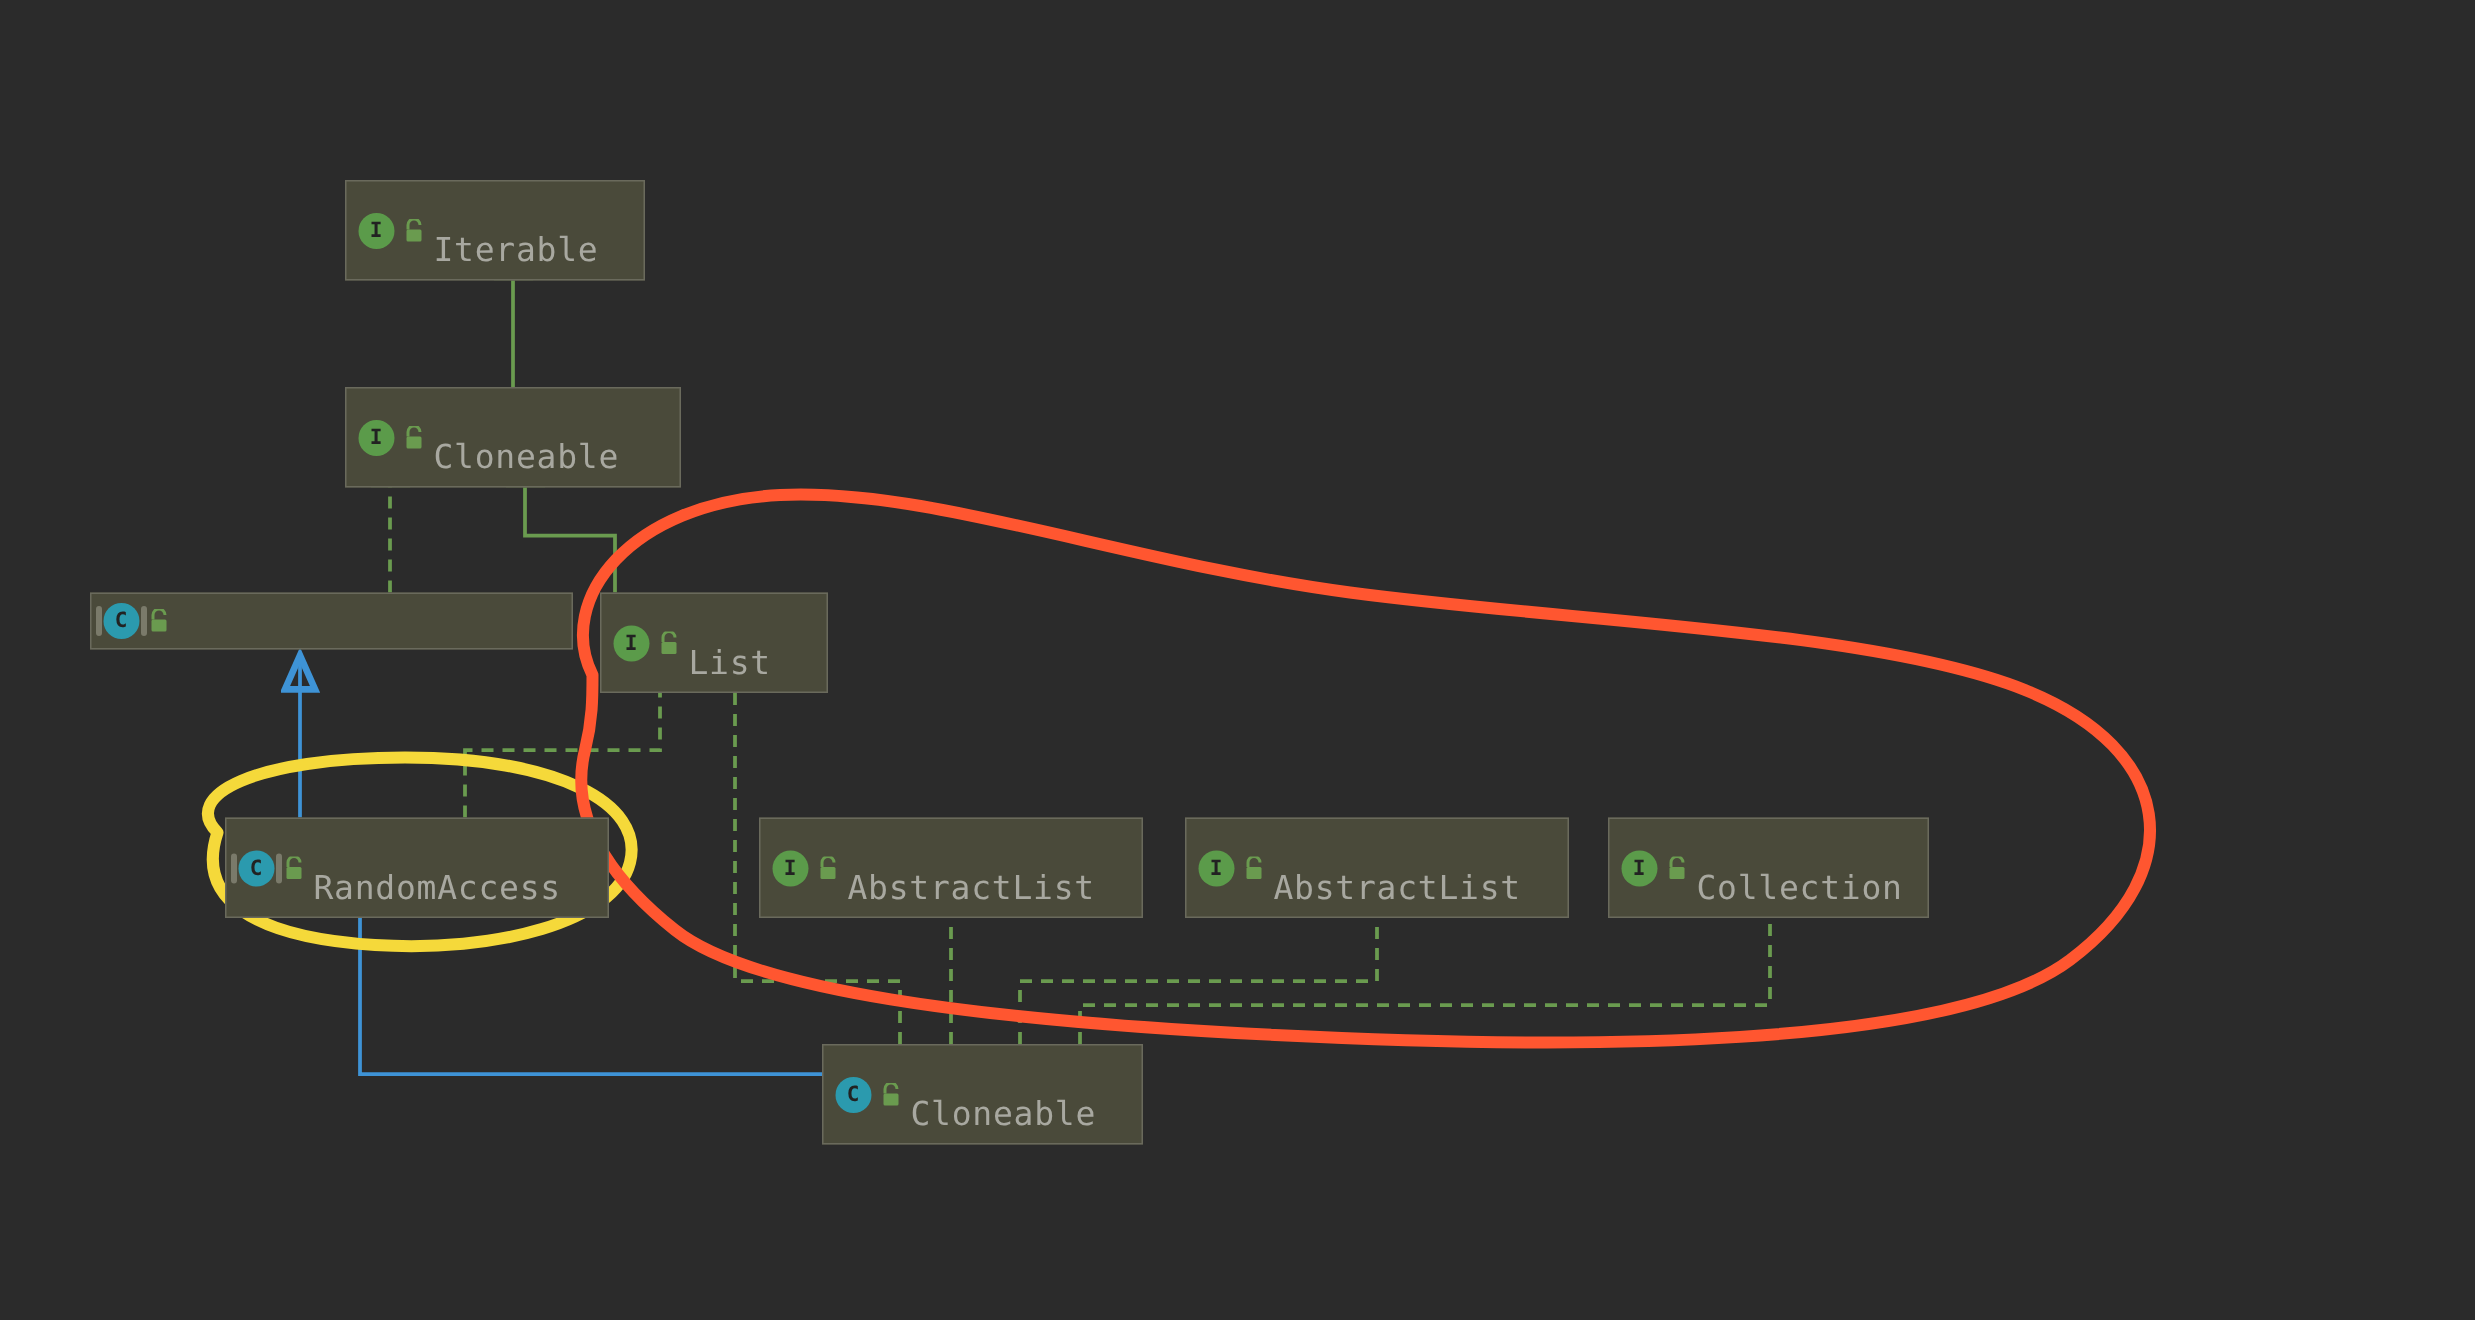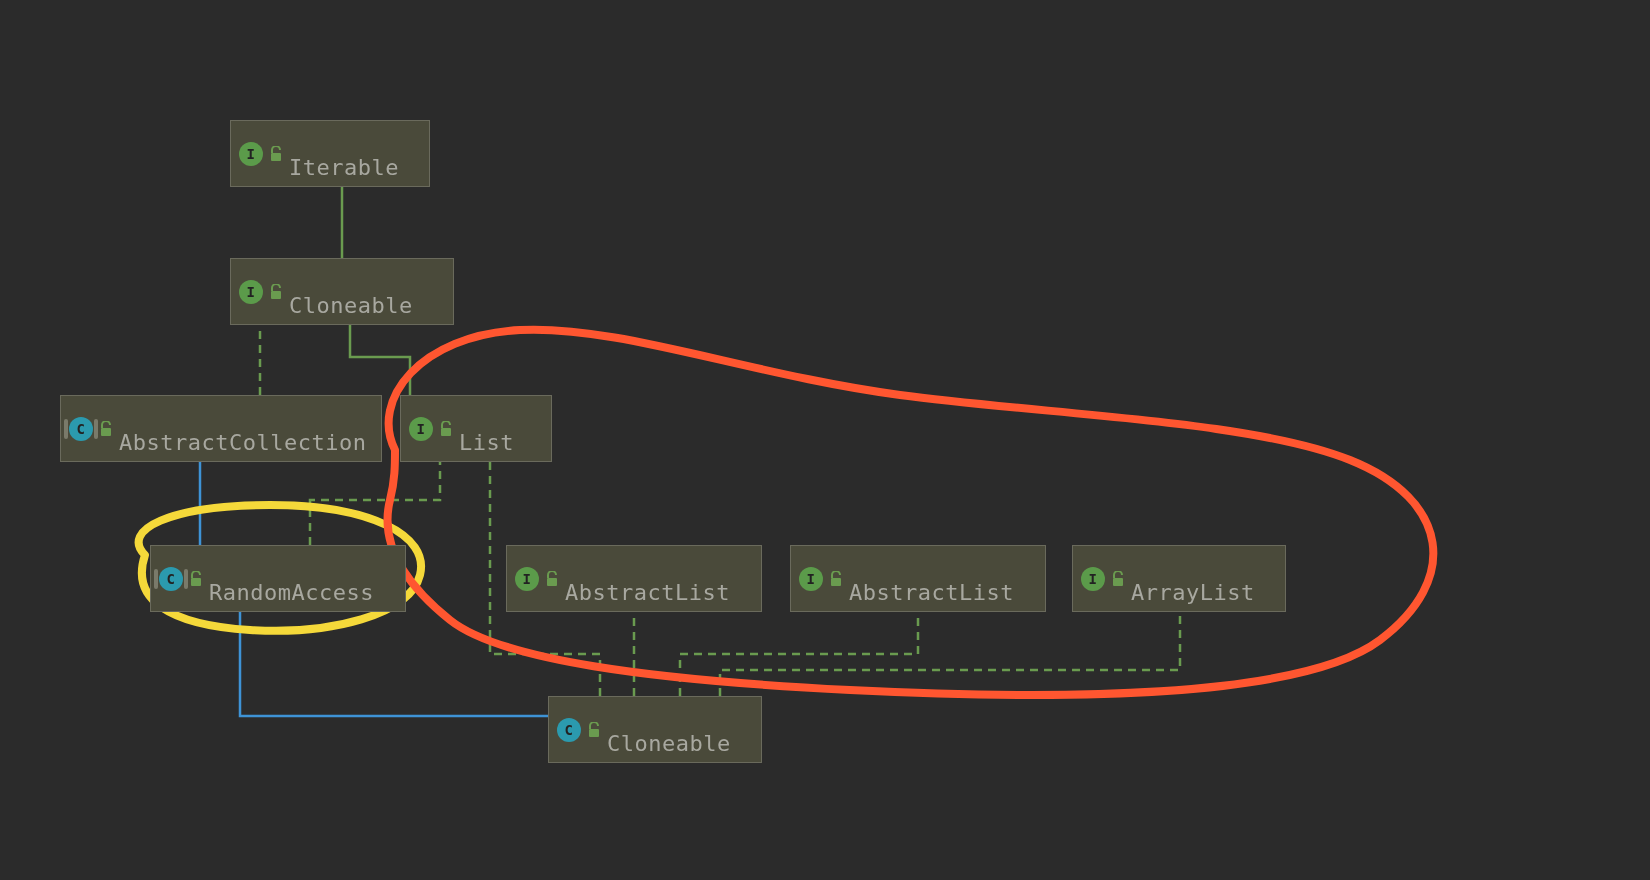--- a/index.html
+++ b/index.html
@@ -154,21 +154,20 @@
   </div>
 
   <div class="node" style="left:60px; top:395px; width:322px;">
     <span class="type-badge type-abstract-class">C</span>
     <span class="lock-icon">
       <svg width="14" height="16" viewBox="0 0 14 16">
           <path d="M3 7 V4 a4 4 0 0 1 8 0" fill="none" stroke="#6a9b4f" stroke-width="2"></path>
           <rect x="2" y="7" width="10" height="8" rx="1" fill="#6a9b4f"></rect>
         </svg>
     </span>
-    <span class="node-label">AbstractCollection</span>
   </div>
 
   <div class="node" style="left:400px; top:395px; width:152px;">
     <span class="type-badge type-interface">I</span>
     <span class="lock-icon">
       <svg width="14" height="16" viewBox="0 0 14 16">
           <path d="M3 7 V4 a4 4 0 0 1 8 0" fill="none" stroke="#6a9b4f" stroke-width="2"></path>
           <rect x="2" y="7" width="10" height="8" rx="1" fill="#6a9b4f"></rect>
         </svg>
     </span>
@@ -209,21 +208,21 @@
   </div>
 
   <div class="node" style="left:1072px; top:545px; width:214px;">
     <span class="type-badge type-interface">I</span>
     <span class="lock-icon">
       <svg width="14" height="16" viewBox="0 0 14 16">
           <path d="M3 7 V4 a4 4 0 0 1 8 0" fill="none" stroke="#6a9b4f" stroke-width="2"></path>
           <rect x="2" y="7" width="10" height="8" rx="1" fill="#6a9b4f"></rect>
         </svg>
     </span>
-    <span class="node-label">ArrayList</span>
+    <span class="node-label">Collection</span>
   </div>
 
   <div class="node" style="left:548px; top:696px; width:214px;">
     <span class="type-badge type-class">C</span>
     <span class="lock-icon">
       <svg width="14" height="16" viewBox="0 0 14 16">
           <path d="M3 7 V4 a4 4 0 0 1 8 0" fill="none" stroke="#6a9b4f" stroke-width="2"></path>
           <rect x="2" y="7" width="10" height="8" rx="1" fill="#6a9b4f"></rect>
         </svg>
     </span>

